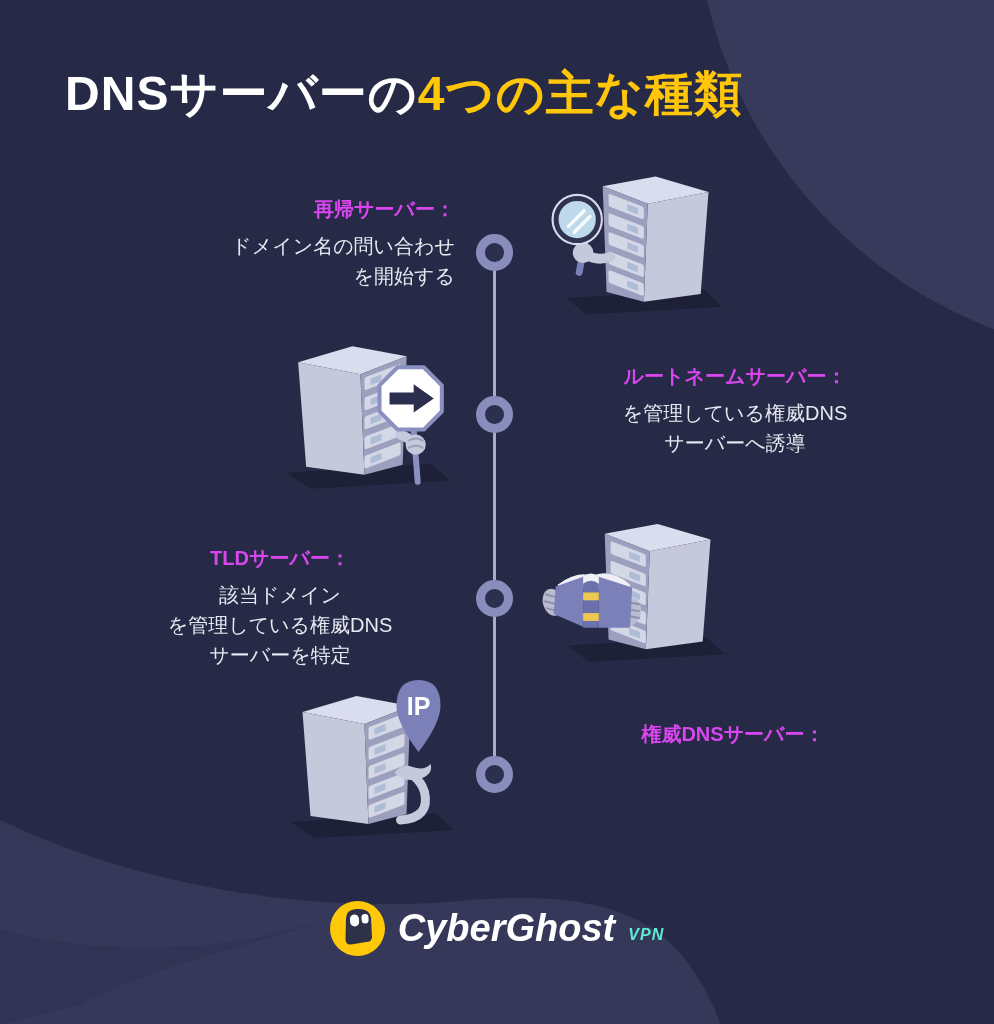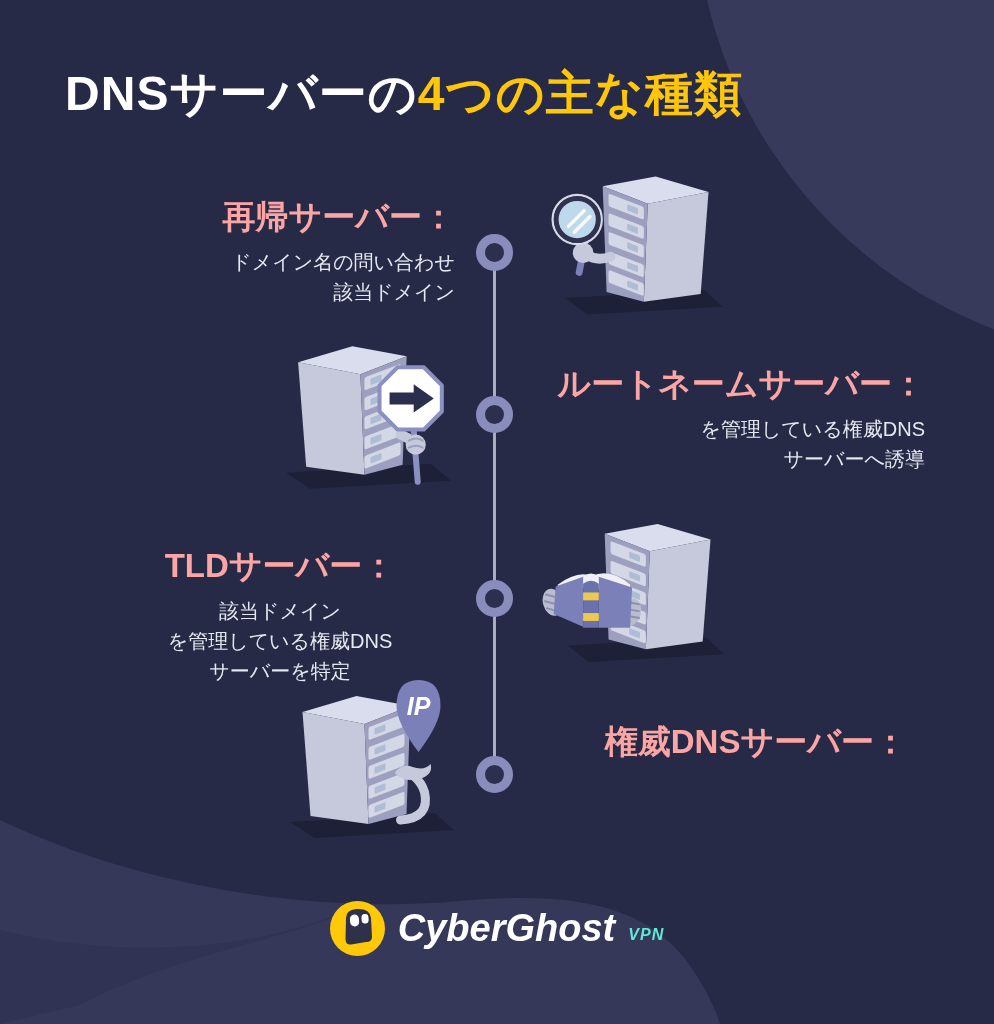--- a/index.html
+++ b/index.html
@@ -23,29 +23,29 @@
     position:absolute;left:493px;top:252px;width:3px;height:522px;
     background:#aaadbd;
   }
   .tl-node{
     position:absolute;width:37px;height:37px;box-sizing:border-box;
     border:9px solid #888dbb;border-radius:50%;
     background:#2d2f4f;left:476px;
   }
   .n1{top:234px;} .n2{top:396px;} .n3{top:580px;} .n4{top:756px;}
   .txt{position:absolute;color:#ffffff;}
-  .txt h2{margin:0 0 10px 0;font-size:33px;font-weight:bold;line-height:1.2;color:#fca5a5;}
+  .txt h2{margin:0 0 10px 0;font-size:20px;font-weight:bold;line-height:1.2;color:#d946ef;}
   .txt p{margin:0;font-size:20px;line-height:30px;color:#e7e9f2;white-space:pre-line;}
   .t-right{text-align:right;}
-  .t-left{text-align:right;}
+  .t-left{text-align:center;}
   .s1t{left:140px;top:197px;width:315px;}
   .s2t{left:545px;top:364px;width:380px;}
   .s3t{left:105px;top:546px;width:350px;text-align:center;}
-  .s4t{left:527px;top:722px;width:380px;}
-  .illo{position:absolute;font-style:italic;}
+  .s4t{left:543px;top:722px;width:380px;}
+  .illo{position:absolute;}
   .illo svg{display:block;width:100%;height:100%;}
   .i1{left:538px;top:168px;width:196px;height:153px;}
   .i2{left:272px;top:338px;width:206px;height:156px;}
   .i3{left:540px;top:514px;width:196px;height:156px;}
   .i4{left:276px;top:672px;width:206px;height:176px;}
   .logo{
     position:absolute;left:0;top:901px;width:994px;
     display:flex;align-items:center;justify-content:center;gap:13px;
   }
   .logo-icon{width:55px;height:55px;flex:0 0 auto;}
@@ -73,21 +73,21 @@
 
   <div class="tl-line"></div>
   <div class="tl-node n1"></div>
   <div class="tl-node n2"></div>
   <div class="tl-node n3"></div>
   <div class="tl-node n4"></div>
 
   <div class="txt t-right s1t">
     <h2>再帰サーバー：</h2>
     <p>ドメイン名の問い合わせ
-該当ドメイン</p>
+を開始する</p>
   </div>
 
   <div class="illo i1">
     <svg viewBox="0 0 200 155" aria-hidden="true">
       <polygon points="28,132 170,124 188,141 50,149" fill="#1e2038"></polygon>
       <g>
         <polygon points="66,18 120,8 174,24 112,36" fill="#dadded"></polygon>
         <polygon points="112,36 174,24 166,128 108,136" fill="#c6c9db"></polygon>
         <polygon points="66,18 112,36 108,136 70,126" fill="#9ca0be"></polygon>
         <g transform="translate(71,25) skewY(21)">

